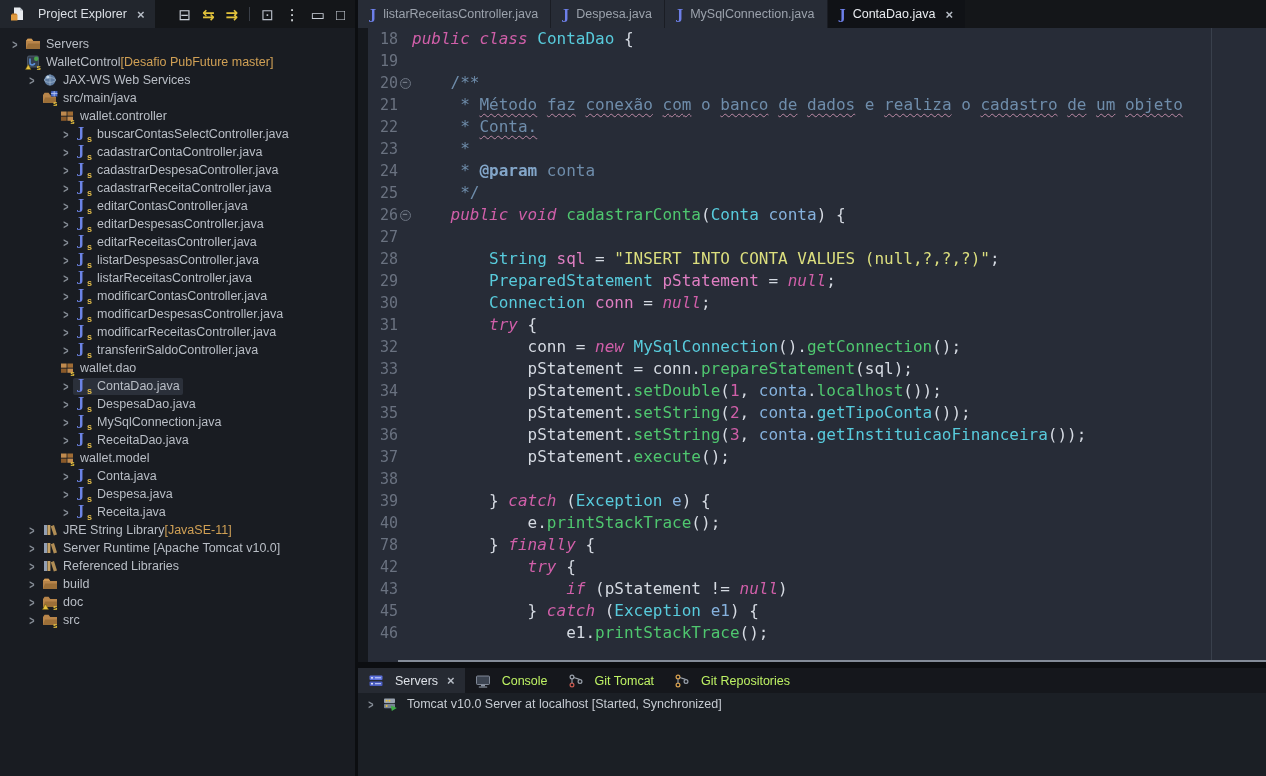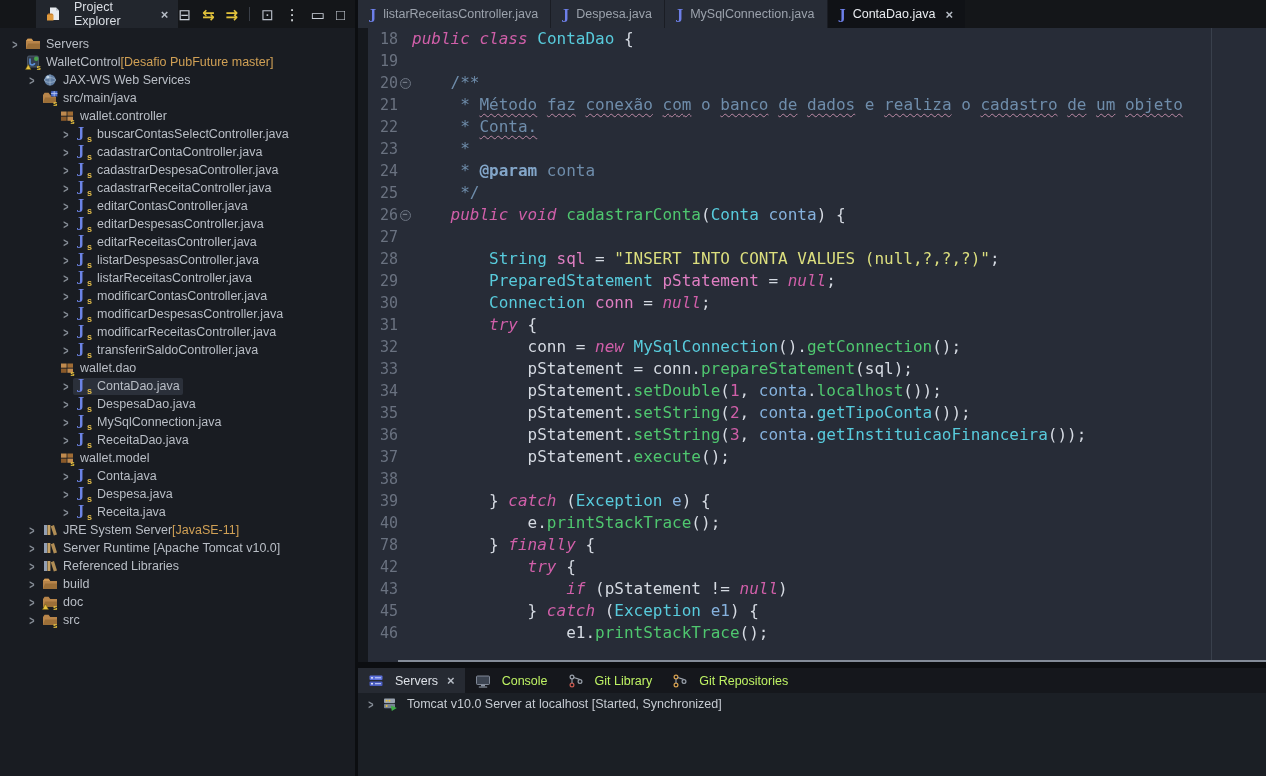--- a/index.html
+++ b/index.html
@@ -2,21 +2,21 @@
 <html><head>
 <meta charset="utf-8">
 <style>
   html,body{margin:0;padding:0;background:#17191d;}
   body{width:1266px;height:776px;overflow:hidden;font-family:"Liberation Sans","DejaVu Sans",sans-serif;}
   .app{position:relative;width:1266px;height:776px;background:#17191d;}
 
   
   .left{position:absolute;left:0;top:0;width:355px;height:776px;background:#191c22;display:flex;flex-direction:column;}
   .ptabbar{height:28px;background:#141619;display:flex;align-items:stretch;flex:none;}
-  .ptab{display:flex;align-items:center;gap:7px;padding:0 10px;background:#22262d;color:#dbdfe5;font-size:12.5px;margin-left:36px;}
+  .ptab{display:flex;align-items:center;gap:7px;padding:0 10px;background:#22262d;color:#dbdfe5;font-size:12.5px;}
   .ptools{margin-left:auto;display:flex;align-items:center;gap:11px;padding-right:10px;}
   .tool{font-size:15px;line-height:1;cursor:default;}
   .toolsep{width:1px;height:14px;background:#3a3f48;}
   .x{color:#b7bdc6;font-size:13px;font-weight:bold;margin-left:3px;}
   .tree{flex:1;padding-top:7px;font-size:12.5px;color:#b9bec6;background:#191c22;overflow:hidden;}
   .trow{height:18px;display:flex;align-items:center;white-space:nowrap;}
   .exp{width:14px;flex:none;text-align:center;color:#878e97;font-size:10px;font-weight:600;transform:scale(.9,1.2);}
   .tlabelwrap{display:flex;align-items:center;padding:0 3px;border-radius:2px;height:17px;}
   .tlabelwrap.sel{background:rgba(125,142,170,.18);}
   .ticon{width:16px;height:16px;margin-right:5px;position:relative;flex:none;display:inline-block;}
@@ -342,21 +342,21 @@
         <div class="trow" style="padding-left: 25px;">
           <span class="exp">&gt;</span>
           <span class="tlabelwrap">
             <span class="ticon">
               <svg width="16" height="16" viewBox="0 0 16 16">
                 <rect x="2" y="3" width="3" height="10" fill="#93a0b4"></rect>
                 <rect x="5.4" y="3" width="3" height="10" fill="#c6a368"></rect>
                 <path d="M8.8 4.2 l3.2-1.1 3 9.4-3.2 1.1z" fill="#b08d55"></path>
               </svg>
             </span>
-            <span>JRE System Server</span>
+            <span>JRE String Library</span>
             <span class="dec"> [JavaSE-11]</span>
           </span>
         </div>
         <div class="trow" style="padding-left: 25px;">
           <span class="exp">&gt;</span>
           <span class="tlabelwrap">
             <span class="ticon">
               <svg width="16" height="16" viewBox="0 0 16 16">
                 <rect x="2" y="3" width="3" height="10" fill="#93a0b4"></rect>
                 <rect x="5.4" y="3" width="3" height="10" fill="#c6a368"></rect>
@@ -627,21 +627,21 @@
           </div>
           <div class="btab">
             <span class="ticon">
               <svg width="16" height="16" viewBox="0 0 16 16">
                 <circle cx="4" cy="4" r="1.9" fill="none" stroke="#9aa1ab" stroke-width="1.2"></circle>
                 <circle cx="12" cy="8.5" r="1.9" fill="none" stroke="#9aa1ab" stroke-width="1.2"></circle>
                 <circle cx="4" cy="12" r="1.9" fill="none" stroke="#c85a50" stroke-width="1.2"></circle>
                 <path d="M4 6 v4 M5.8 4.6 c3 1 6 1.5 6.2 2" stroke="#9aa1ab" stroke-width="1.1" fill="none"></path>
               </svg>
             </span>
-            <span>Git Library</span>
+            <span>Git Tomcat</span>
           </div>
           <div class="btab">
             <span class="ticon">
               <svg width="16" height="16" viewBox="0 0 16 16">
                 <circle cx="4" cy="4" r="1.9" fill="none" stroke="#d8a14f" stroke-width="1.2"></circle>
                 <circle cx="12" cy="8.5" r="1.9" fill="none" stroke="#9aa1ab" stroke-width="1.2"></circle>
                 <circle cx="4" cy="12" r="1.9" fill="none" stroke="#d8a14f" stroke-width="1.2"></circle>
                 <path d="M4 6 v4 M5.8 4.6 c3 1 6 1.5 6.2 2" stroke="#9aa1ab" stroke-width="1.1" fill="none"></path>
               </svg>
             </span>

